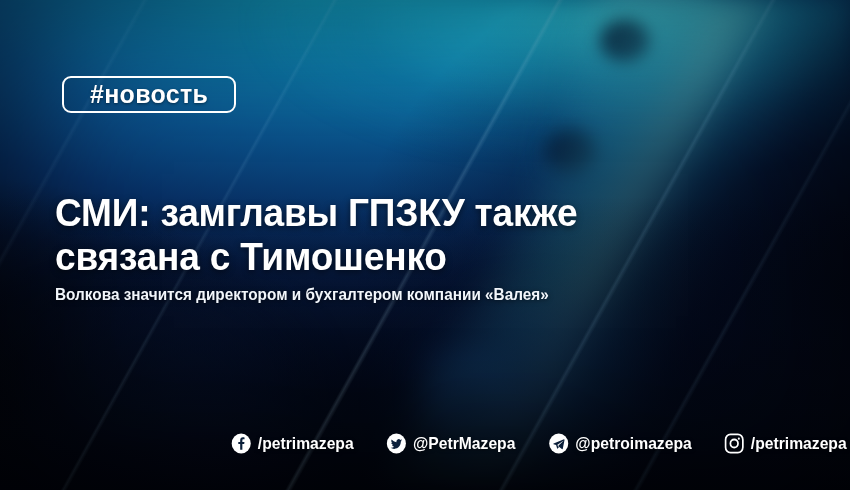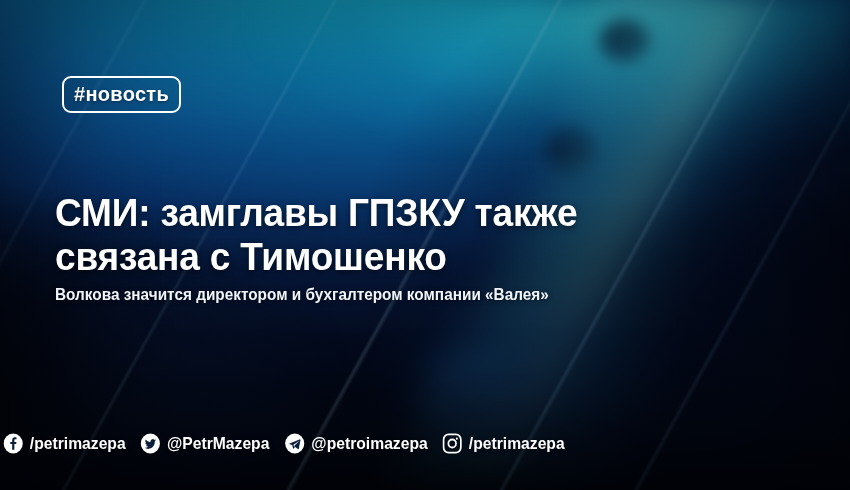--- a/index.html
+++ b/index.html
@@ -92,26 +92,26 @@
   .bg-vignette{
     box-shadow:inset 0 0 120px 30px rgba(0,0,0,0.45);
   }
 
   
   #content{position:absolute;inset:0;}
 
   .badge{
     position:absolute;left:62px;top:76px;
     height:37px;box-sizing:border-box;
-    padding:0 10px;
+    padding:0 26px;
     display:flex;align-items:center;
     border:2px solid #ffffff;border-radius:9px;
     color:#fff;
     font-family:"Liberation Sans Narrow","Liberation Sans",sans-serif;
-    font-size:20px;font-weight:700;letter-spacing:.3px;
+    font-size:25px;font-weight:700;letter-spacing:.3px;
     text-shadow:0 1px 3px rgba(0,0,0,.45);
     white-space:nowrap;
   }
 
   .headline{
     position:absolute;left:55px;top:191px;width:640px;
     color:#fff;
     font-family:"Liberation Sans Narrow","Liberation Sans",sans-serif;
     font-size:39px;font-weight:700;line-height:1.12;
     letter-spacing:-0.2px;
@@ -123,22 +123,22 @@
     position:absolute;left:55px;top:284px;width:700px;
     color:#f2f6fb;
     font-family:"Liberation Sans Narrow","Liberation Sans",sans-serif;
     font-size:16.5px;font-weight:700;line-height:1.25;
     text-shadow:0 1px 5px rgba(0,0,0,.6);
     transform:scaleX(.93);transform-origin:left top;
   }
 
   .footer{
     position:absolute;left:0;right:0;top:433px;
-    display:flex;justify-content:flex-start;align-items:center;
-    gap:8px;
+    display:flex;justify-content:flex-end;align-items:center;
+    gap:26px;
   }
   .social{
     display:flex;align-items:center;gap:7px;
     color:#fff;
     font-family:"Liberation Sans Narrow","Liberation Sans",sans-serif;
     font-size:16.5px;font-weight:700;
     text-shadow:0 1px 4px rgba(0,0,0,.55);
     white-space:nowrap;
     transform:scaleX(.95);
   }

